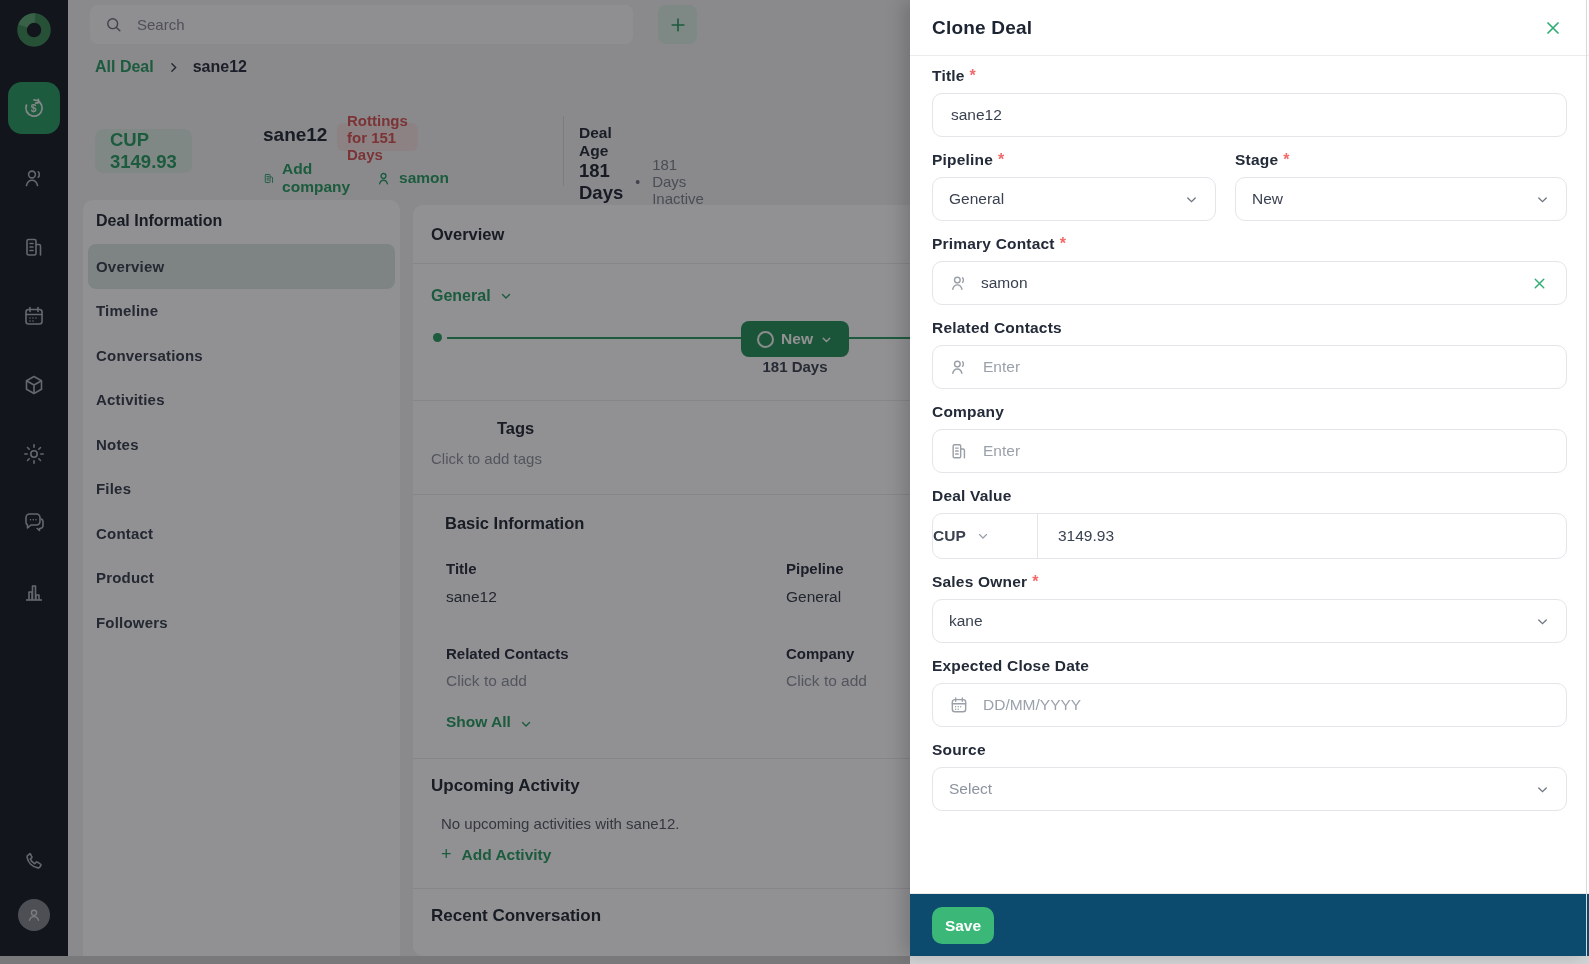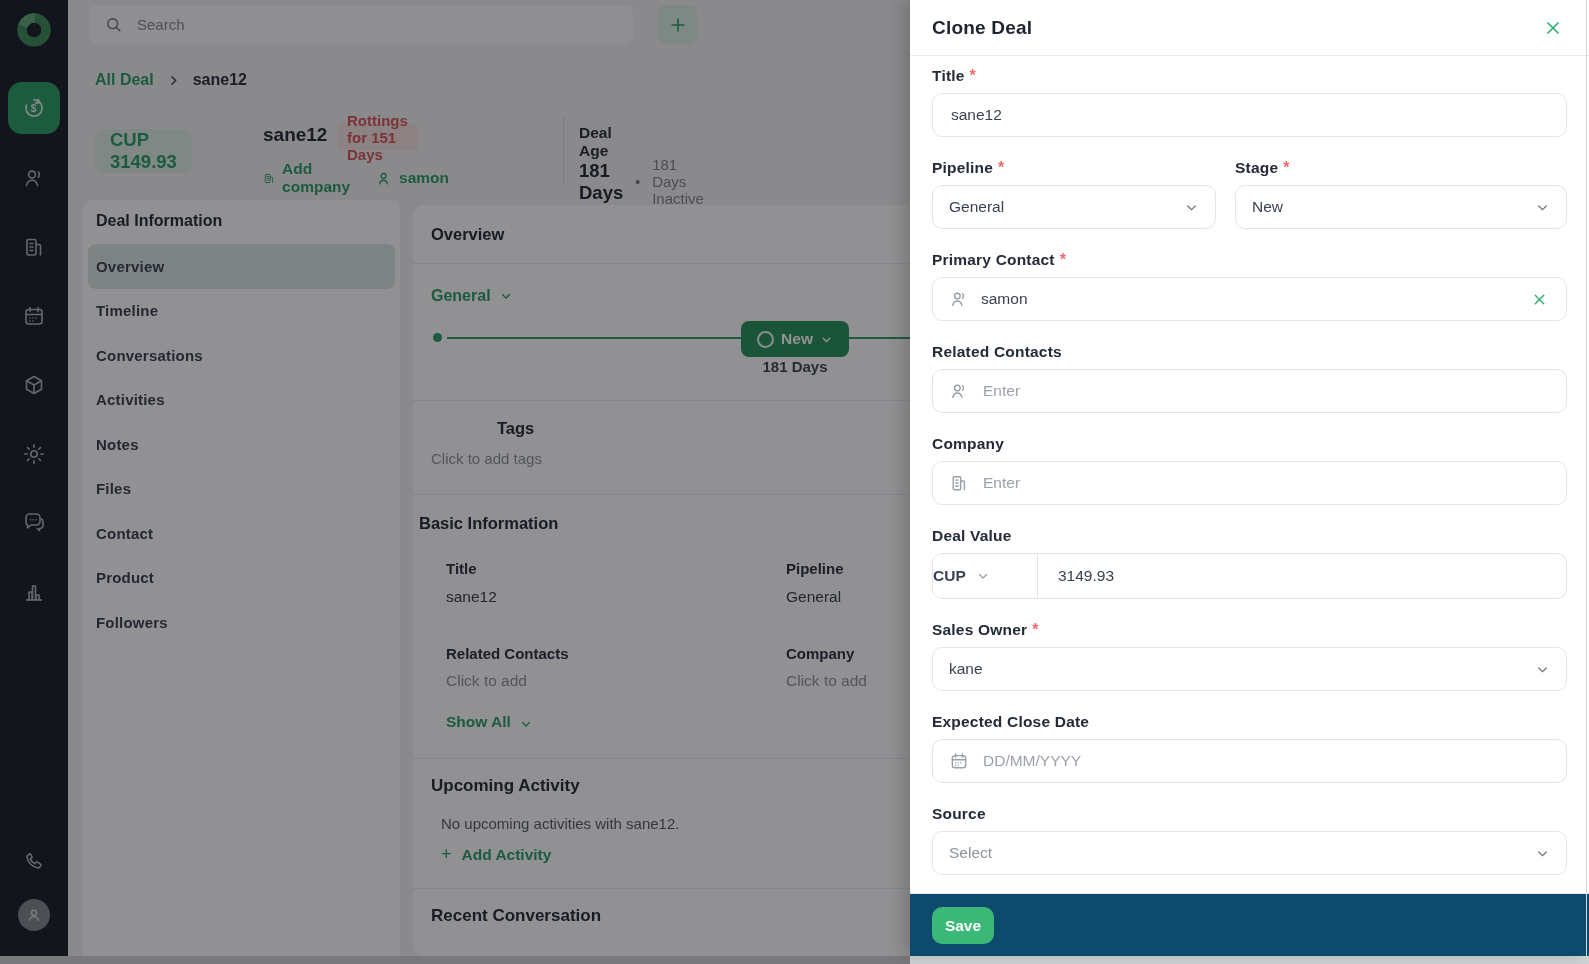--- a/index.html
+++ b/index.html
@@ -15,21 +15,21 @@
   .side-active{position:absolute;left:8px;top:82px;width:52px;height:52px;border-radius:14px;background:#2a9d64;display:flex;align-items:center;justify-content:center;}
   .side-ic{position:absolute;left:22px;width:24px;height:24px;color:#aeb3bc;}
   .avatar{position:absolute;left:18px;top:899px;width:32px;height:32px;border-radius:50%;background:#84888f;display:flex;align-items:center;justify-content:center;color:#d9dbde;}
   
   .searchbar{position:absolute;left:90px;top:5px;width:543px;height:39px;background:#fbfbfc;border-radius:8px;display:flex;align-items:center;padding:0 14px;box-sizing:border-box;z-index:1;}
   .searchbar svg{color:#6d737c;margin-right:12px;}
   .searchbar input{border:0;outline:0;background:transparent;flex:1;font:15px "Liberation Sans",sans-serif;color:#3a4150;}
   .searchbar input::placeholder{color:#848a93;}
   .plus-btn{position:absolute;left:658px;top:5px;width:39px;height:39px;border-radius:8px;background:#dcefe4;display:flex;align-items:center;justify-content:center;color:#2a9d64;z-index:1;border:0;}
   
-  .crumbs{position:absolute;left:95px;top:71px;display:flex;align-items:center;z-index:1;}
+  .crumbs{position:absolute;left:95px;top:58px;display:flex;align-items:center;z-index:1;}
   .crumb-parent{color:#2a9d64;font-weight:700;font-size:16px;}
   .crumb-sep{margin:0 13px;color:#39404c;}
   .crumb-cur{color:#2b3140;font-weight:700;font-size:16px;}
   
   .hdr{position:absolute;left:0;top:0;z-index:1;}
   .val-badge{position:absolute;left:95px;top:129px;height:44px;padding:0 15px;border-radius:8px;background:#e1efe8;color:#2a9d64;font-size:18.5px;font-weight:700;display:flex;align-items:center;}
   .deal-title{position:absolute;left:263px;top:124px;font-size:19px;font-weight:700;color:#242a35;}
   .rot-badge{position:absolute;left:337px;top:123px;height:28px;padding:0 10px;border-radius:6px;background:#f6e2e2;color:#d85555;font-size:15px;font-weight:700;display:flex;align-items:center;}
   .hdr-links{position:absolute;left:263px;top:160px;display:flex;align-items:center;gap:20px;}
   .g-link{display:flex;align-items:center;gap:7px;color:#2a9d64;font-size:15.5px;font-weight:700;}
@@ -50,40 +50,40 @@
   .h16{font-size:16.5px;font-weight:700;color:#242a35;}
   .ov-title{position:absolute;left:18px;top:20px;}
   .gen-sel{position:absolute;left:18px;top:82px;display:flex;align-items:center;gap:8px;color:#2a9d64;font-weight:700;font-size:16px;}
   .track-dot{position:absolute;left:20px;top:128px;width:9px;height:9px;border-radius:50%;background:#2a9d64;}
   .track-line{position:absolute;left:34px;right:0;top:131.5px;height:2px;background:#2a9d64;}
   .stage-pill{position:absolute;left:328px;top:116px;width:108px;height:36px;border-radius:8px;background:#27935d;color:#fff;display:flex;align-items:center;justify-content:center;gap:7px;font-size:15.5px;font-weight:700;}
   .ring{width:13px;height:13px;border:2.5px solid #f2f6f3;border-radius:50%;}
   .stage-days{position:absolute;left:328px;top:153px;width:108px;text-align:center;font-size:15px;font-weight:600;color:#3f4654;}
   .tags-title{position:absolute;left:36px;top:214px;margin-left:48px;}
   .tags-ph{position:absolute;left:18px;top:245px;font-size:15px;color:#8d939e;}
-  .basic-title{position:absolute;left:6px;top:309px;}
+  .basic-title{position:absolute;left:32px;top:309px;}
   .f-lab{position:absolute;font-size:15px;font-weight:700;color:#2b3140;}
   .f-val{position:absolute;font-size:15.5px;color:#343b47;}
   .f-val.muted{color:#8d939e;}
   .show-all{position:absolute;left:33px;top:508px;display:flex;align-items:flex-end;gap:8px;color:#2a9d64;font-weight:700;font-size:15.5px;}
   .up-title{position:absolute;left:18px;top:571px;font-size:17px;}
   .up-empty{position:absolute;left:28px;top:610px;font-size:15px;color:#555c66;}
   .add-act{position:absolute;left:28px;top:639px;display:flex;align-items:center;gap:10px;color:#2a9d64;font-weight:700;font-size:15.5px;}
   .rec-title{position:absolute;left:18px;top:701px;font-size:17px;}
   
   .overlay{position:absolute;left:0;top:0;width:910px;height:964px;background:rgba(10,12,16,.45);z-index:5;}
   .bottom-strip{position:absolute;left:0;top:956px;width:1589px;height:8px;background:#d3d4d6;z-index:2;}
   
   .drawer{position:absolute;left:910px;top:0;width:679px;height:956px;background:#fff;z-index:10;box-shadow:-6px 0 18px rgba(0,0,0,.18);}
   .drawer::after{content:'';position:absolute;right:2px;top:0;bottom:0;width:1px;background:#d9d9db;}
   .dr-head{height:56px;display:flex;align-items:center;justify-content:space-between;padding:0 22px;border-bottom:1px solid #ececee;box-sizing:border-box;}
   .dr-title{font-size:19px;font-weight:700;color:#1c2331;letter-spacing:.2px;}
   .dr-close{border:0;background:none;color:#2fae73;padding:4px;cursor:pointer;}
   .dr-body{padding:0 22px;}
-  .fgroup{margin-top:22px;}
+  .fgroup{margin-top:14px;}
   .fgroup:first-child{margin-top:11px;}
   .flab{font-size:15.5px;font-weight:700;color:#232a38;letter-spacing:.2px;}
   .req{color:#f06a6a;margin-left:5px;font-weight:700;}
   .control{margin-top:8px;height:44px;border:1px solid #e3e5e9;border-radius:10px;background:#fff;display:flex;align-items:center;padding:0 16px;box-sizing:border-box;}
   .control input{border:0;outline:0;flex:1;font:15.5px "Liberation Sans",sans-serif;color:#3a4150;background:transparent;min-width:0;}
   .control input::placeholder{color:#9ba1ab;}
   .cicon{color:#9aa0a8;margin-right:12px;flex:none;}
   .sel-val{flex:1;font-size:15.5px;color:#3a4150;}
   .sel-val.ph{color:#8d939e;}
   .chev{color:#6f7680;flex:none;}

